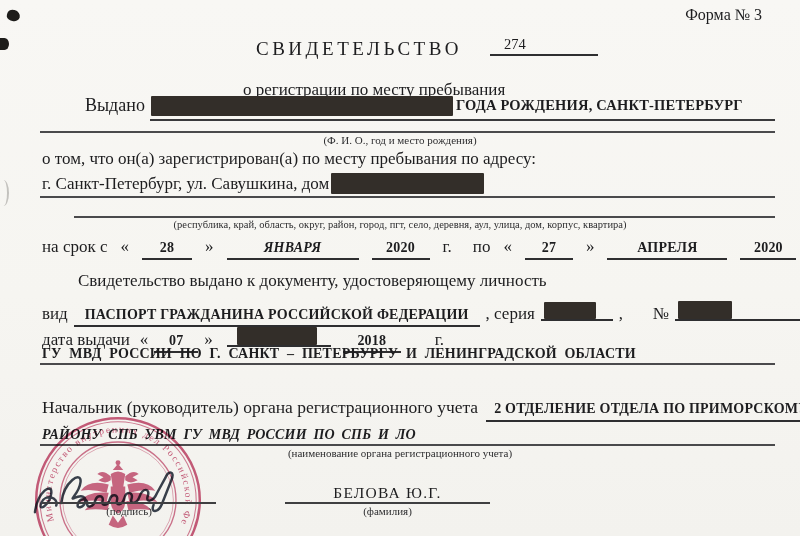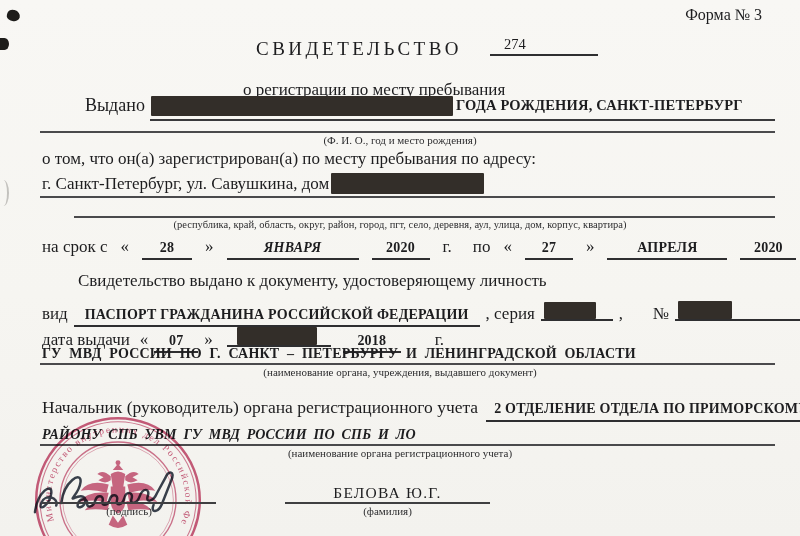--- a/index.html
+++ b/index.html
@@ -102,21 +102,20 @@
     <span class="txt">»</span>
     <span class="slot" style="width:104px;margin-left:8px;">
         <span class="redact" style="width:80px;height:18px;margin-left:10px;"></span>
       </span>
     <span class="cell fill" style="width:58px;margin-left:6px;">2018</span>
     <span class="txt" style="margin-left:28px;">г.</span>
   </div>
 
   <div class="abs fill" style="top:346px;left:42px;word-spacing:4px;">ГУ МВД РОССИИ ПО Г. САНКТ – ПЕТЕРБУРГУ И ЛЕНИНГРАДСКОЙ ОБЛАСТИ</div>
   <div class="rule-thin" style="top:363px;left:40px;width:735px;"></div>
-  <div class="abs cap cap-center" style="top:366px;">(наименование органа, учреждения, выдавшего документ)</div>
 
   <div class="row" style="top:397px;left:42px;width:733px;">
     <span class="txt" style="font-size:17.5px;flex:none;">Начальник (руководитель) органа регистрационного учета</span>
     <span class="cell fill" style="flex:1;margin-left:8px;text-align:left;padding-left:8px;line-height:22px;">2 ОТДЕЛЕНИЕ ОТДЕЛА  ПО ПРИМОРСКОМУ</span>
   </div>
   <div class="abs fill" style="top:427px;left:42px;word-spacing:3px;font-style:italic;">РАЙОНУ СПБ УВМ  ГУ  МВД РОССИИ  ПО СПБ  И  ЛО</div>
   <div class="rule-thin" style="top:444px;left:40px;width:735px;"></div>
   <div class="abs cap cap-center" style="top:447px;">(наименование органа регистрационного учета)</div>
 
   <div class="abs stamp-wrap" style="left:30px;top:412px;width:176px;height:176px;">

